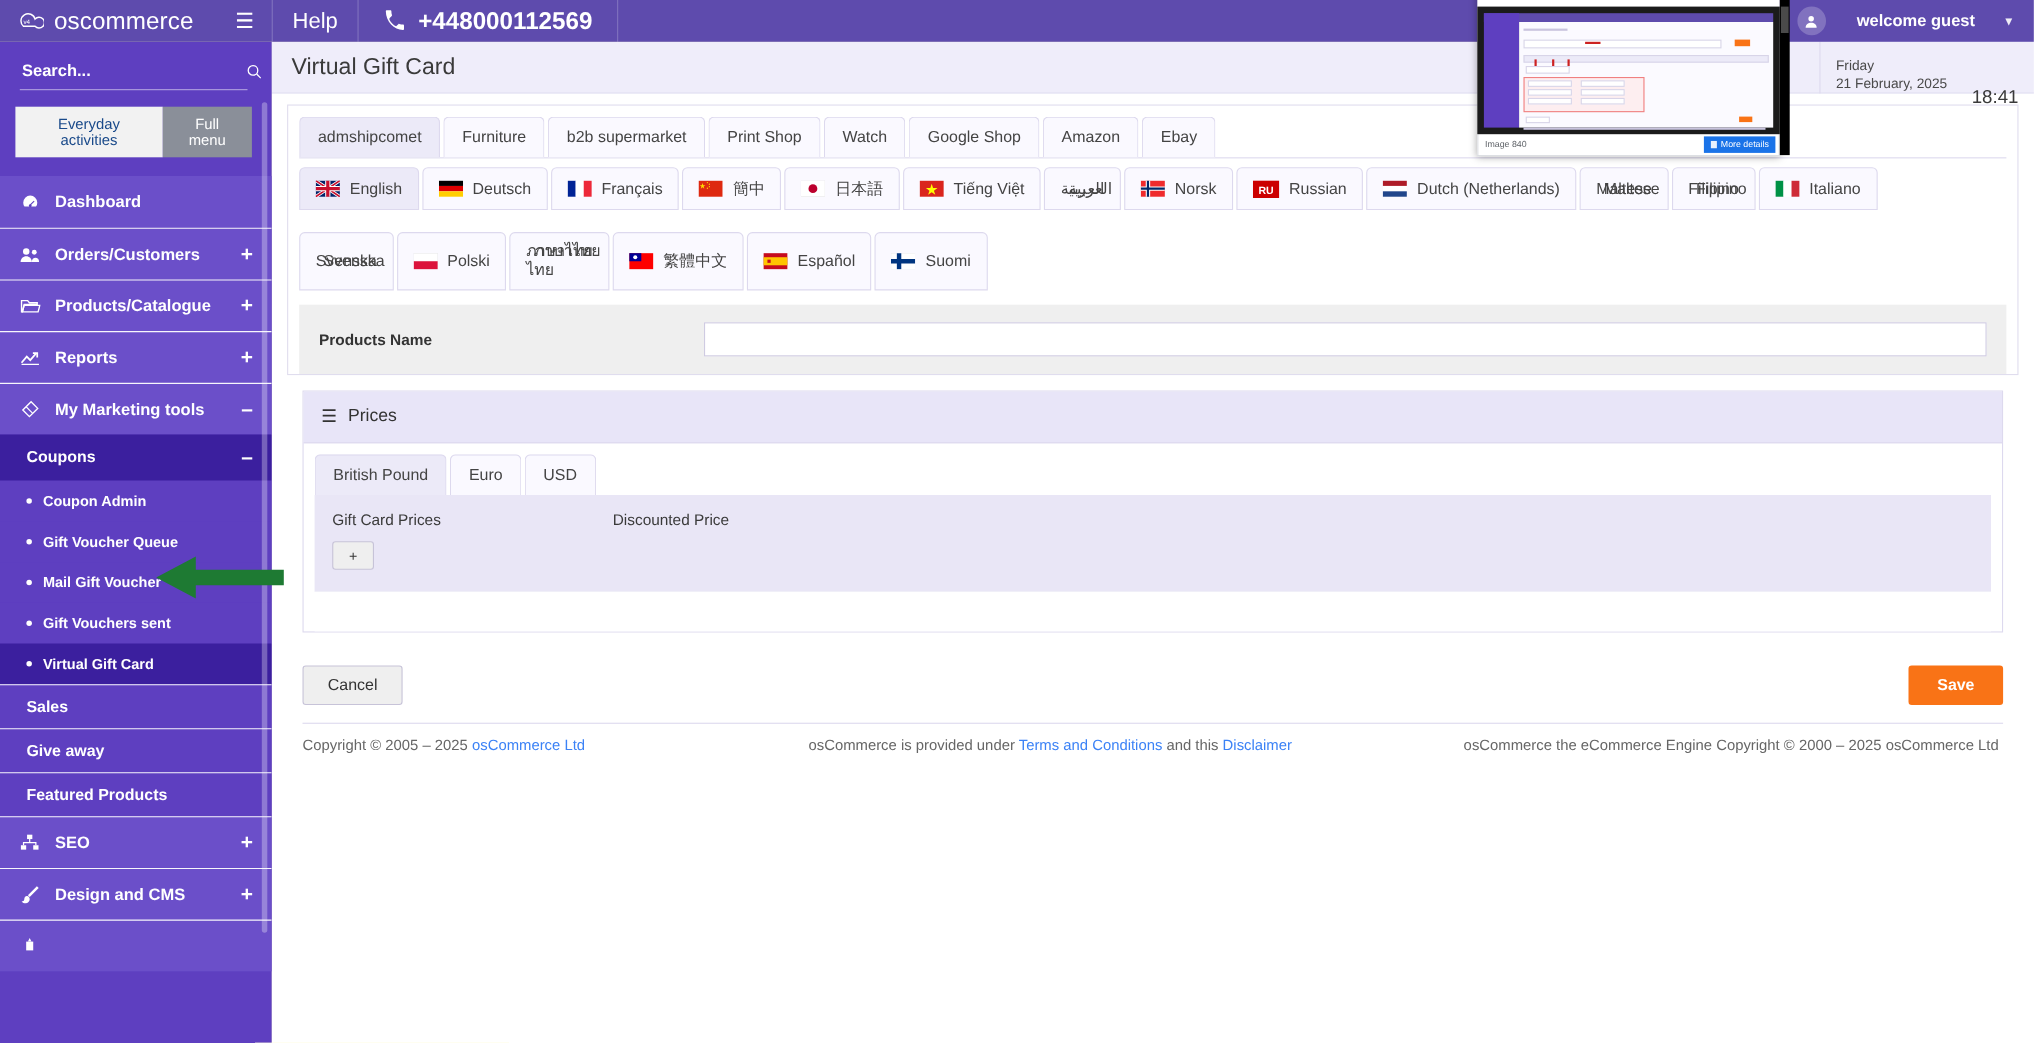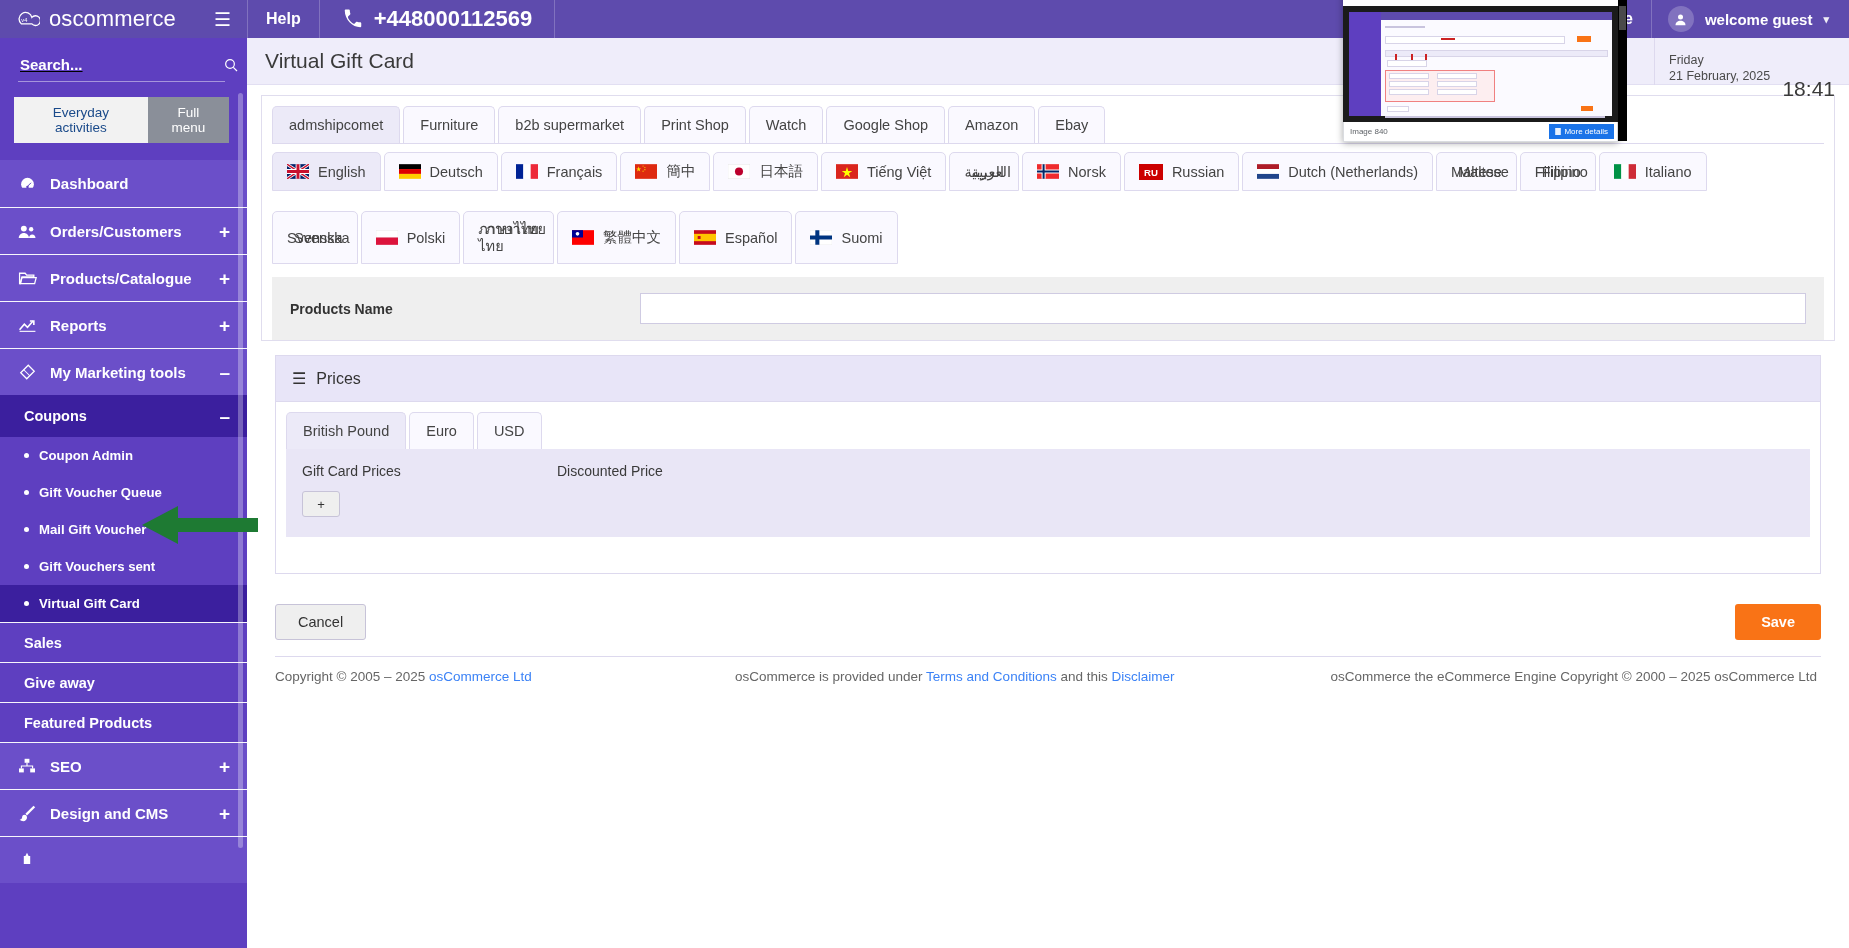--- a/index.html
+++ b/index.html
@@ -22,50 +22,50 @@
     padding-left: 14px; color: #fff;
   }
   .brand-logo { width: 26px; height: 26px; flex: none; }
   .brand-name { font-size: 22px; letter-spacing: .1px; color: #fff; }
   .hamburger {
     margin-left: auto; margin-right: 16px; font-size: 19px; color:#fff; line-height:1;
     cursor: pointer;
   }
   .tb-cell {
     display: flex; align-items: center; justify-content: center;
-    padding: 0 18px; color: #fff; font-size: 16px;
+    padding: 0 18px; color: #fff; font-size: 20px;
     border-left: 1px solid rgba(255,255,255,.22);
-    height: 38px; cursor: pointer; white-space: nowrap; font-weight: bold;
+    height: 38px; cursor: pointer; white-space: nowrap;
   }
   .tb-phone {
     display:flex; align-items:center; gap:10px; padding: 0 22px;
     color:#fff; font-size: 22px; font-weight: bold; height:38px;
     border-left: 1px solid rgba(255,255,255,.22);
   }
   .tb-spacer { flex: 1 1 auto; border-left: 1px solid rgba(255,255,255,.22); }
   .tb-right { display:flex; align-items:stretch; margin-left:auto; }
   .tb-user {
-    display:flex; align-items:center; gap:11px; padding: 0 20px 0 16px;
+    display:flex; align-items:center; gap:28px; padding: 0 20px 0 16px;
     border-left: 1px solid rgba(255,255,255,.22); color:#fff;
     font-size: 15px; font-weight: bold; cursor:pointer;
   }
   .avatar-circle {
     width: 26px; height: 26px; border-radius: 50%;
     background: rgba(255,255,255,.22);
     display:flex; align-items:center; justify-content:center;
   }
   .caret-down { font-size: 11px; opacity:.9; }
 
   
   .sidebar {
     position: absolute; top: 38px; left: 0; width: 247px; height: 910px;
     background: #5e3fc0; overflow: hidden; z-index: 10;
   }
   .search-wrap { padding: 17px 22px 0 18px; }
-  .search-row { display:flex; align-items:center; border-bottom: 1px solid rgba(255,255,255,.45); padding-bottom: 7px; text-decoration: underline;}
+  .search-row { display:flex; align-items:center; border-bottom: 1px solid rgba(255,255,255,.45); padding-bottom: 7px;}
   .search-input {
     flex:1; background: transparent; border: none; outline: none;
     color: #fff; font-size: 15px; font-weight: bold;
     font-family: "Liberation Sans", sans-serif;
   }
   .search-input::placeholder { color: #fff; opacity: 1; font-weight: bold; }
   .search-icon { width: 16px; height:16px; flex:none; }
 
   .seg-wrap { display:flex; margin: 15px 18px 0 14px; }
   .seg {
@@ -117,21 +117,21 @@
   }
   .page-title { font-size: 21px; color: #3a3a3a; }
   .time-box {
     margin-left:auto; height: 47px; display:flex; flex-direction:column;
     justify-content:center; padding: 0 14px; border-left: 1px solid #ddd9ee;
     min-width: 195px;
   }
   .time-caption { font-size: 13.5px; font-weight: bold; color:#333; line-height:1.2;}
   .time-row { display:flex; align-items:center; justify-content:space-between; }
   .time-date { font-size: 12.5px; color:#4a4a4a; line-height: 1.25; }
-  .time-clock { font-size: 21px; color:#3a3a3a;margin-top:40px; }
+  .time-clock { font-size: 17px; color:#3a3a3a;margin-top:40px; }
 
   .content { padding: 10px 14px 0 14px; }
   .panel { border: 1px solid #e0ddee; background:#fff; }
 
   .tabrow { display:flex; flex-wrap: wrap; padding: 10px 10px 0 10px; gap: 0; }
   .tab {
     border: 1px solid #ddd9ee; border-bottom: none;
     background: #faf9ff; color:#444; font-size: 14.5px;
     padding: 10px 16px; border-radius: 5px 5px 0 0; cursor:pointer;
     margin-right: 3px; white-space: nowrap;

